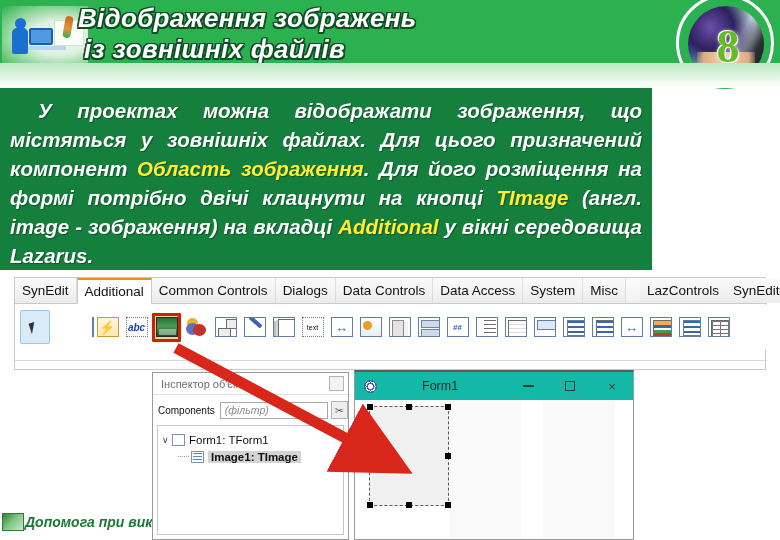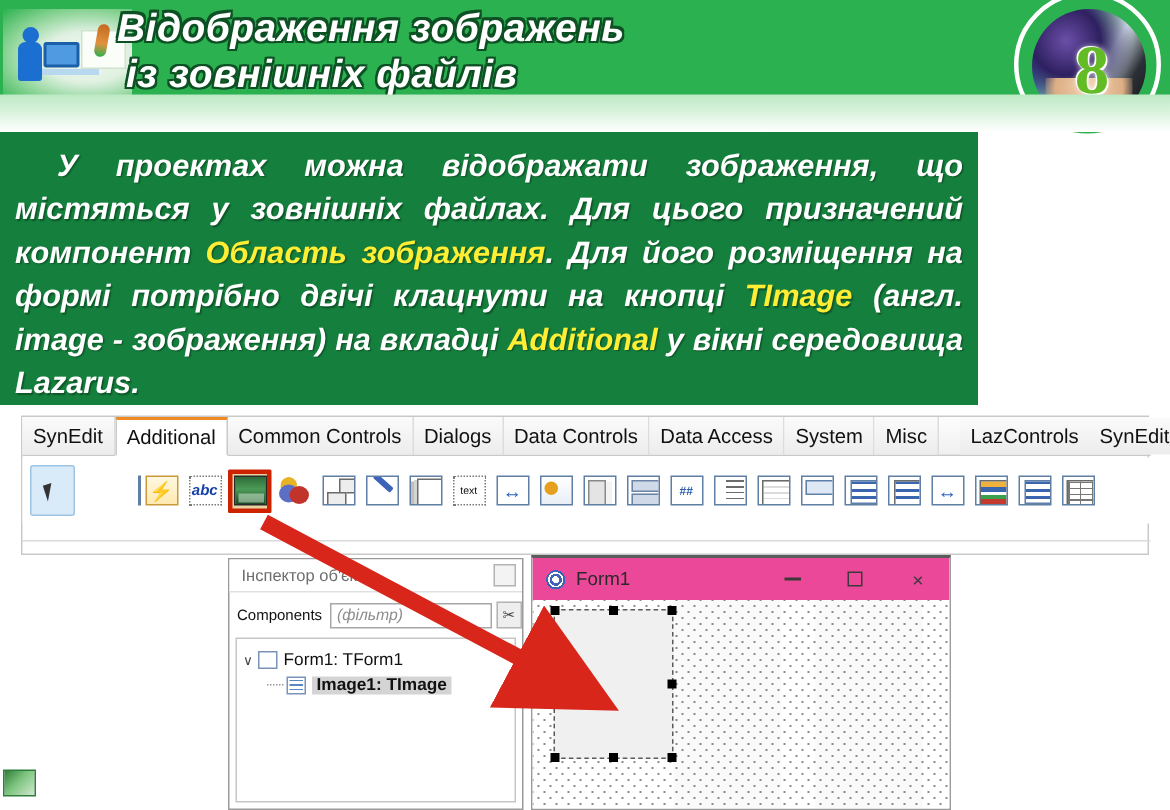--- a/index.html
+++ b/index.html
@@ -337,21 +337,21 @@
   }
 
   
   #formwin {
     position: absolute; left: 354px; top: 370px; width: 280px; height: 170px;
     background: #ffffff; border: 1px solid #9a9a9a; border-top: 2px solid #5b5b5b;
     z-index: 5; overflow: hidden;
   }
   #form-titlebar {
     position: absolute; left: 0; top: 0; width: 278px; height: 28px;
-    background: #ec4899; display: flex; align-items: center;
+    background: #14b8a6; display: flex; align-items: center; gap: 38px;
   }
   #form-icon {
     width: 15px; height: 15px; margin-left: 8px; margin-right: 6px;
     background:
       radial-gradient(circle at 50% 50%, #ffffff 0 22%, #3f63b8 22% 38%, #ffffff 38% 48%, #3f63b8 48% 60%, transparent 60%);
     border-radius: 2px;
   }
   #form-title { font-size: 12.5px; color: #2a2a2a; }
   #form-btns {
     position: absolute; right: 0; top: 0; height: 28px; display: flex; align-items: center;
@@ -586,13 +586,14 @@
   <defs>
     <marker id="ahead" markerWidth="7" markerHeight="7" refX="2.2" refY="3.5" orient="auto">
       <polygon points="0,0 7,3.5 0,7" fill="#d8261b"></polygon>
     </marker>
   </defs>
   <line x1="176" y1="348" x2="366" y2="449" stroke="#d8261b" stroke-width="11" marker-end="url(#ahead)"></line>
 </svg>
 
 <div id="footer">
   <div id="footer-ico"></div>
+  <span id="footer-text">Допомога при вик</span>
 </div>
 
 </body></html>

